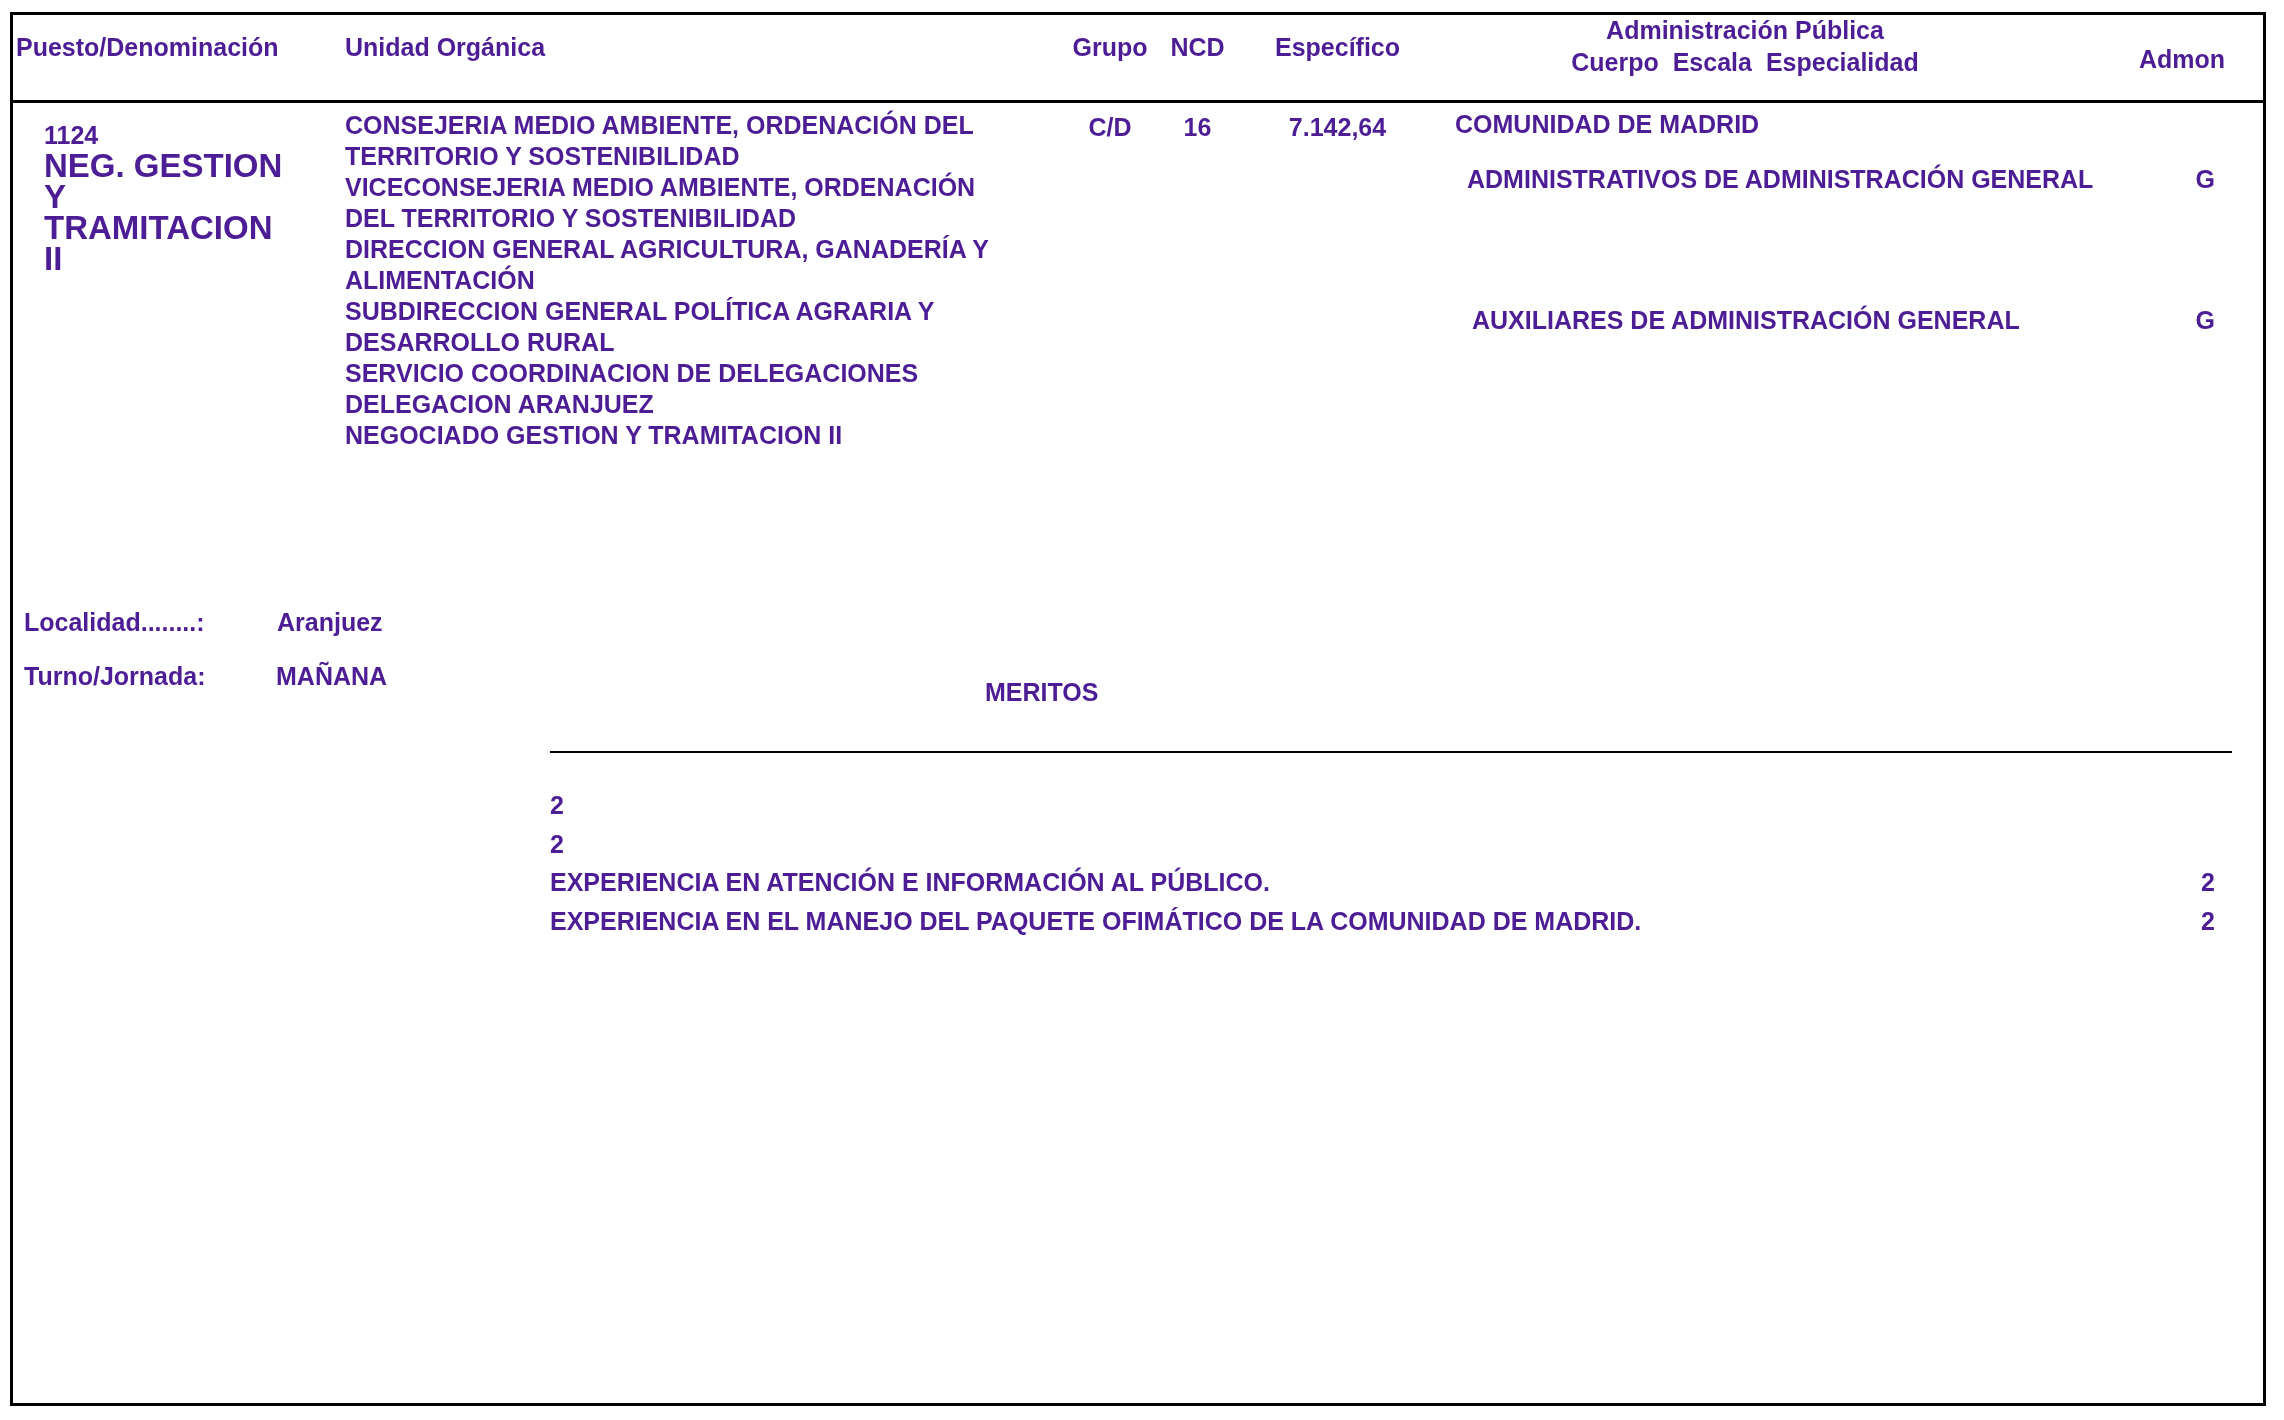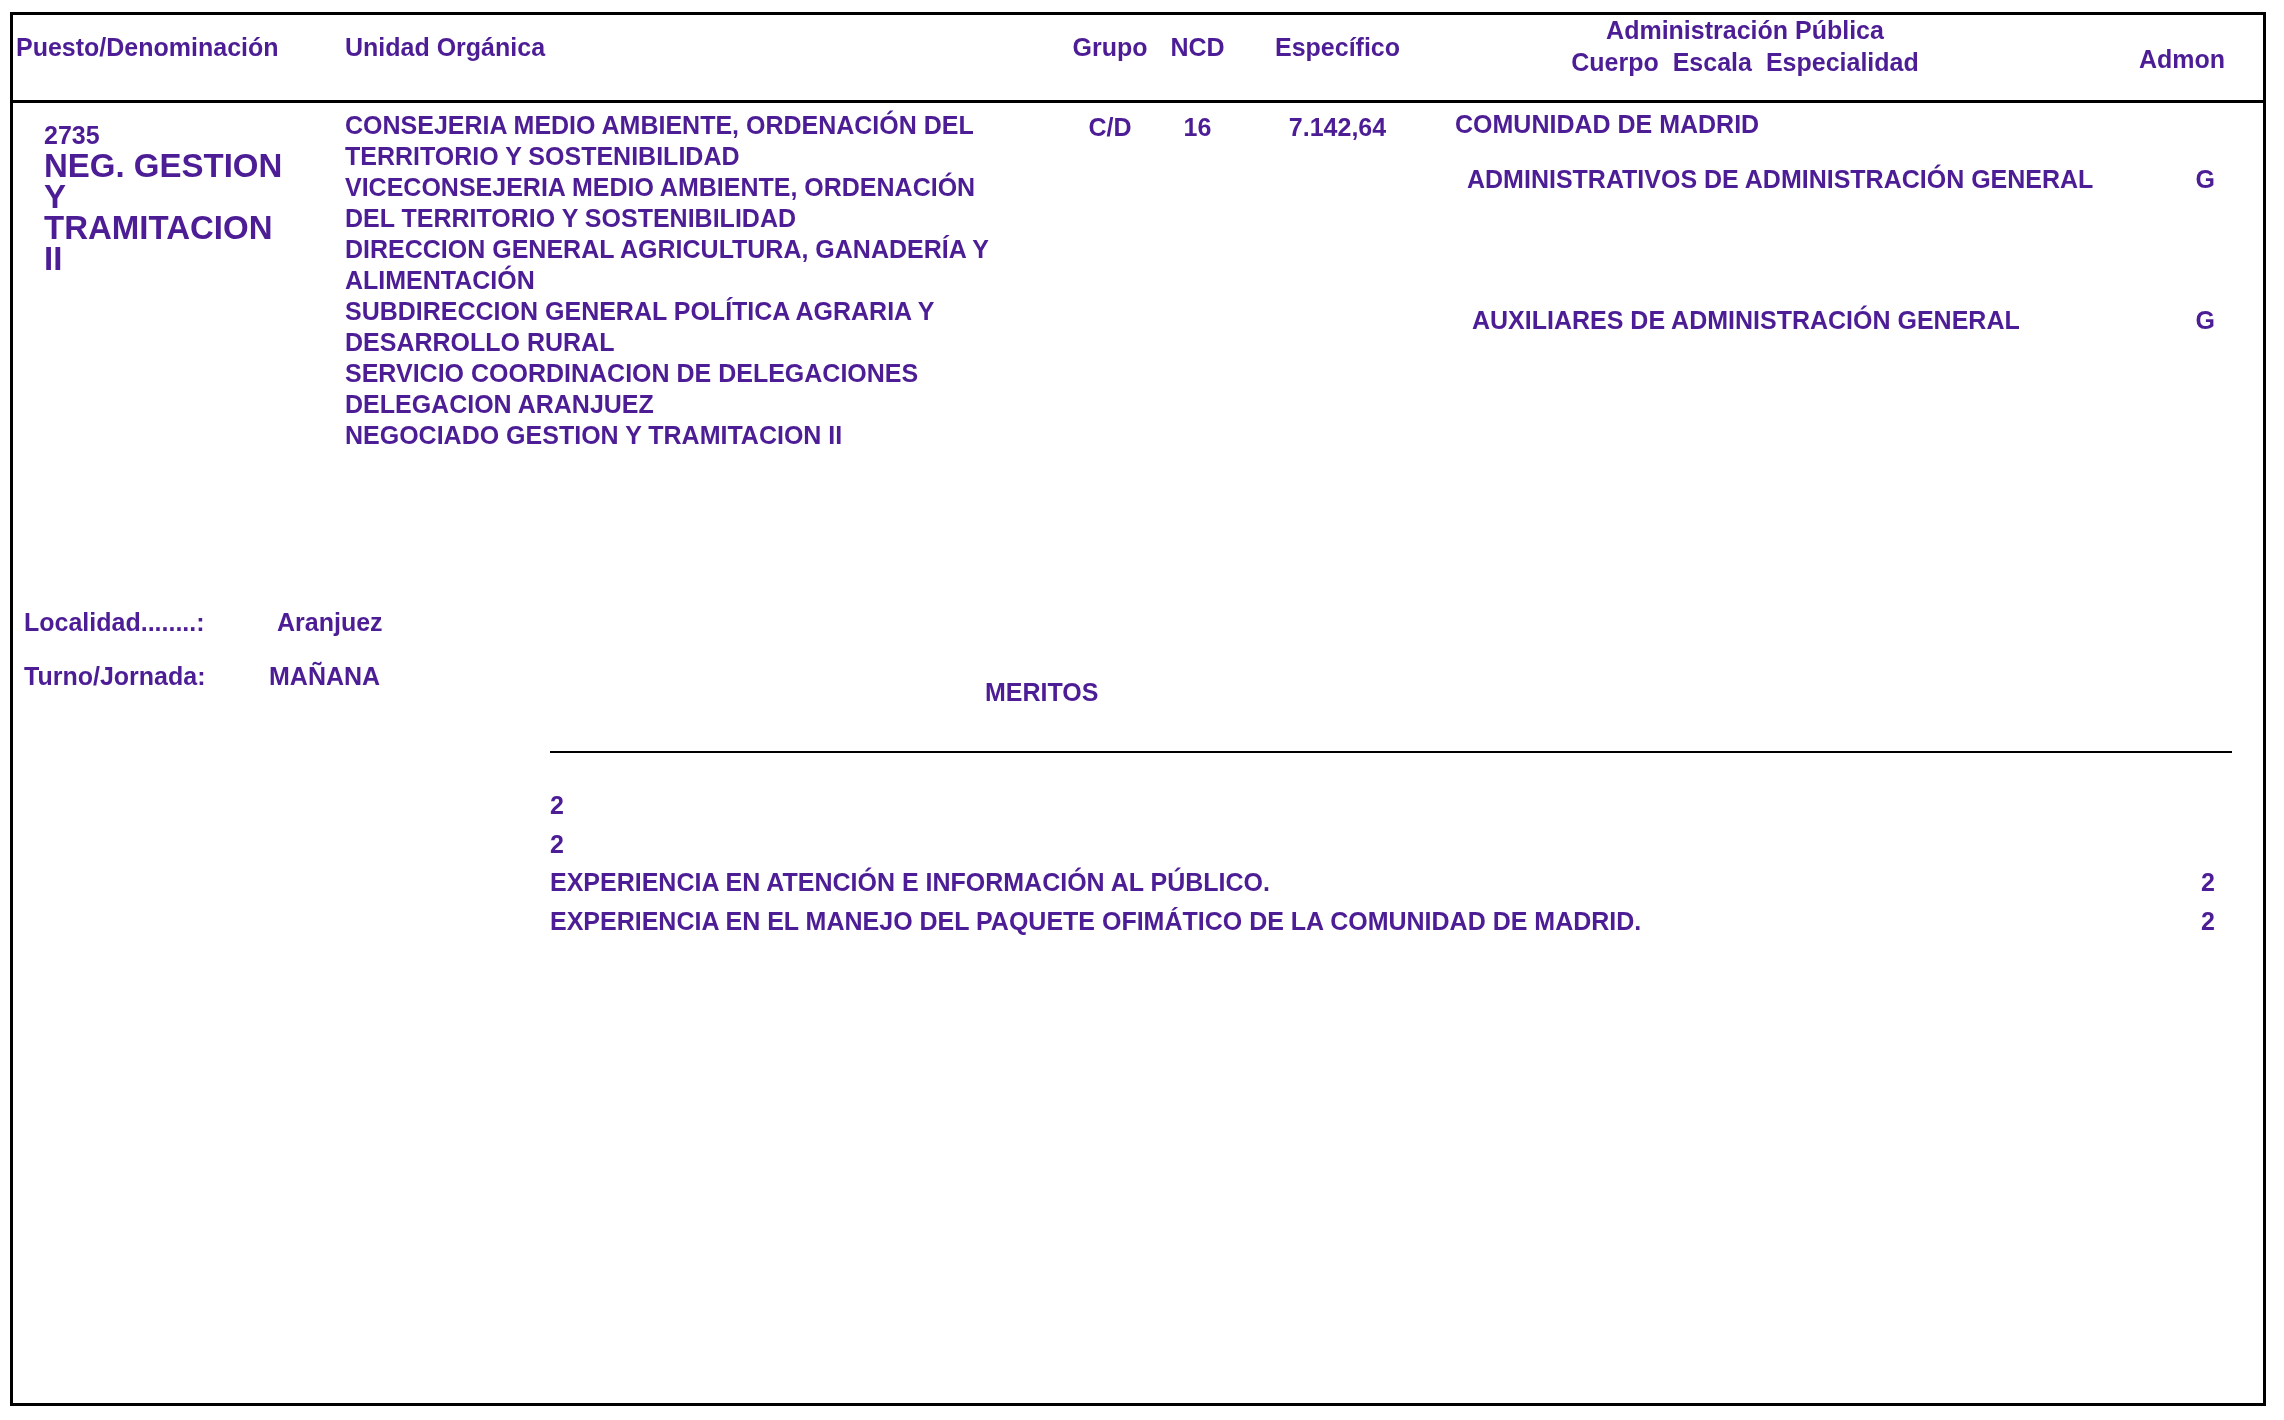--- a/index.html
+++ b/index.html
@@ -51,21 +51,21 @@
 
   <div class="abs txt center" style="left:1150px;top:33px;width:95px;">NCD</div>
 
   <div class="abs txt center" style="left:1260px;top:33px;width:155px;">Específico</div>
 
   <div class="abs txt center" style="left:1430px;top:16px;width:630px;">Administración Pública</div>
   <div class="abs txt center admin-sub" style="left:1430px;top:48px;width:630px;">Cuerpo Escala Especialidad</div>
 
   <div class="abs txt right" style="left:2125px;top:33px;width:100px;margin-top:12px;">Admon</div>
 
-  <div class="abs txt" style="left:44px;top:121px;">2735</div>
+  <div class="abs txt" style="left:44px;top:121px;">1124</div>
   <div class="abs denom" style="left:44px;top:150px;">NEG. GESTION Y TRAMITACION II</div>
 
   <div class="abs unit-block" style="left:345px;top:110px;">
     <div>CONSEJERIA MEDIO AMBIENTE, ORDENACIÓN DEL TERRITORIO Y SOSTENIBILIDAD</div>
     <div>VICECONSEJERIA MEDIO AMBIENTE, ORDENACIÓN DEL TERRITORIO Y SOSTENIBILIDAD</div>
     <div>DIRECCION GENERAL AGRICULTURA, GANADERÍA Y ALIMENTACIÓN</div>
     <div>SUBDIRECCION GENERAL POLÍTICA AGRARIA Y DESARROLLO RURAL</div>
     <div>SERVICIO COORDINACION DE DELEGACIONES</div>
     <div>DELEGACION ARANJUEZ</div>
     <div>NEGOCIADO GESTION Y TRAMITACION II</div>
@@ -80,21 +80,21 @@
   <div class="abs txt" style="left:1467px;top:165px;">ADMINISTRATIVOS DE ADMINISTRACIÓN GENERAL</div>
   <div class="abs txt right" style="left:2130px;top:165px;width:85px;">G</div>
 
   <div class="abs txt" style="left:1472px;top:306px;">AUXILIARES DE ADMINISTRACIÓN GENERAL</div>
   <div class="abs txt right" style="left:2130px;top:306px;width:85px;">G</div>
 
   <div class="abs txt" style="left:24px;top:608px;">Localidad........:</div>
   <div class="abs txt" style="left:277px;top:608px;">Aranjuez</div>
 
   <div class="abs txt" style="left:24px;top:662px;">Turno/Jornada:</div>
-  <div class="abs txt" style="left:269px;top:662px;">MAÑANA</div>
+  <div class="abs txt" style="left:276px;top:662px;">MAÑANA</div>
 
   <div class="abs txt" style="left:985px;top:678px;">MERITOS</div>
 
   <div class="merits-rule"></div>
 
   <div class="merits-list">
     <div class="merit-row">
       <span class="merit-points">2</span>
     </div>
     <div class="merit-row">

